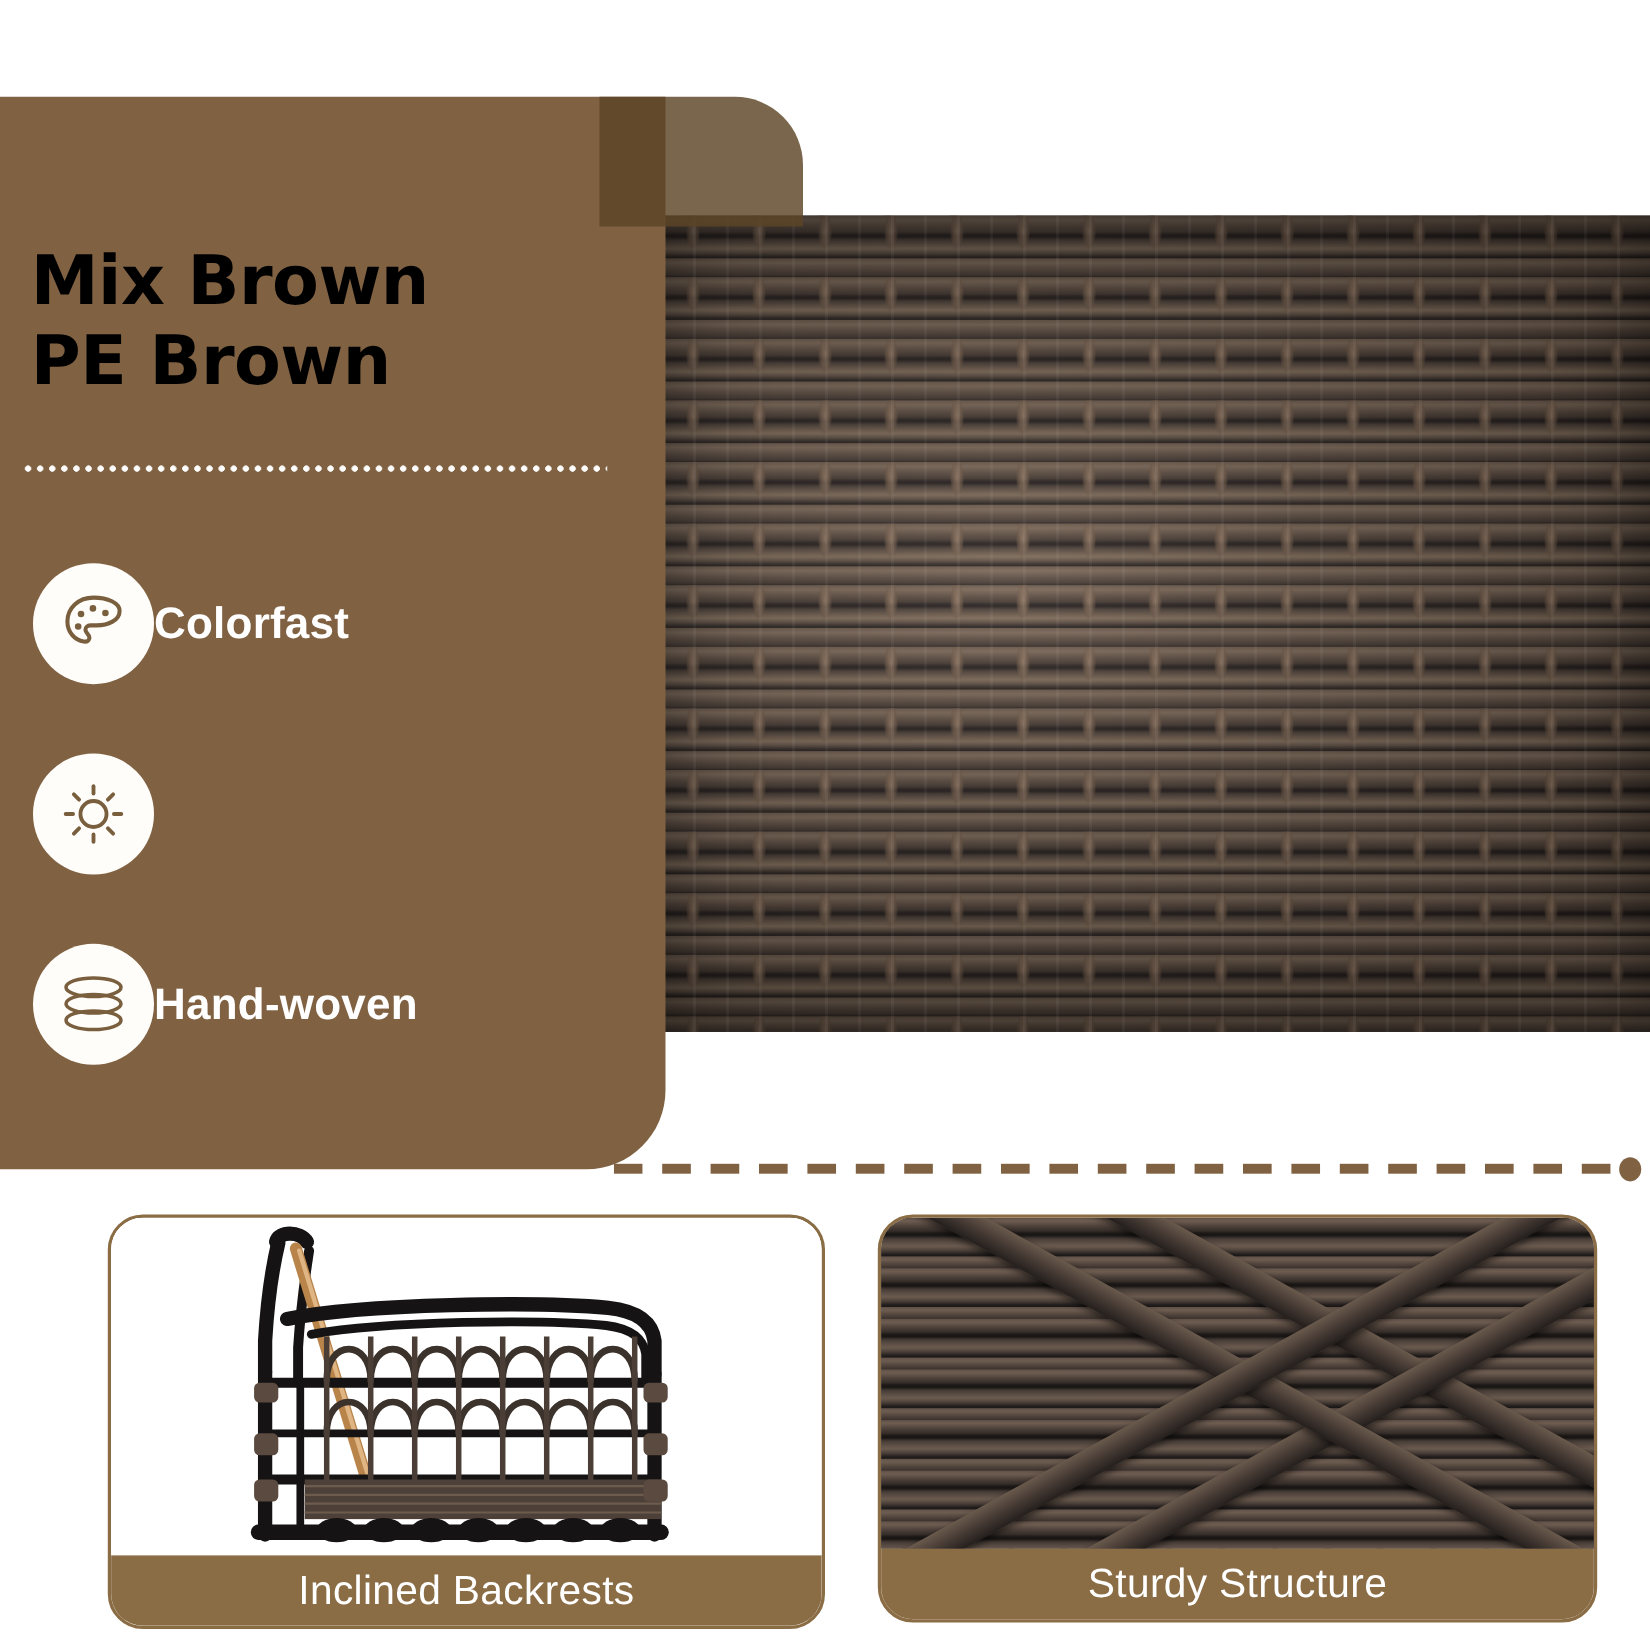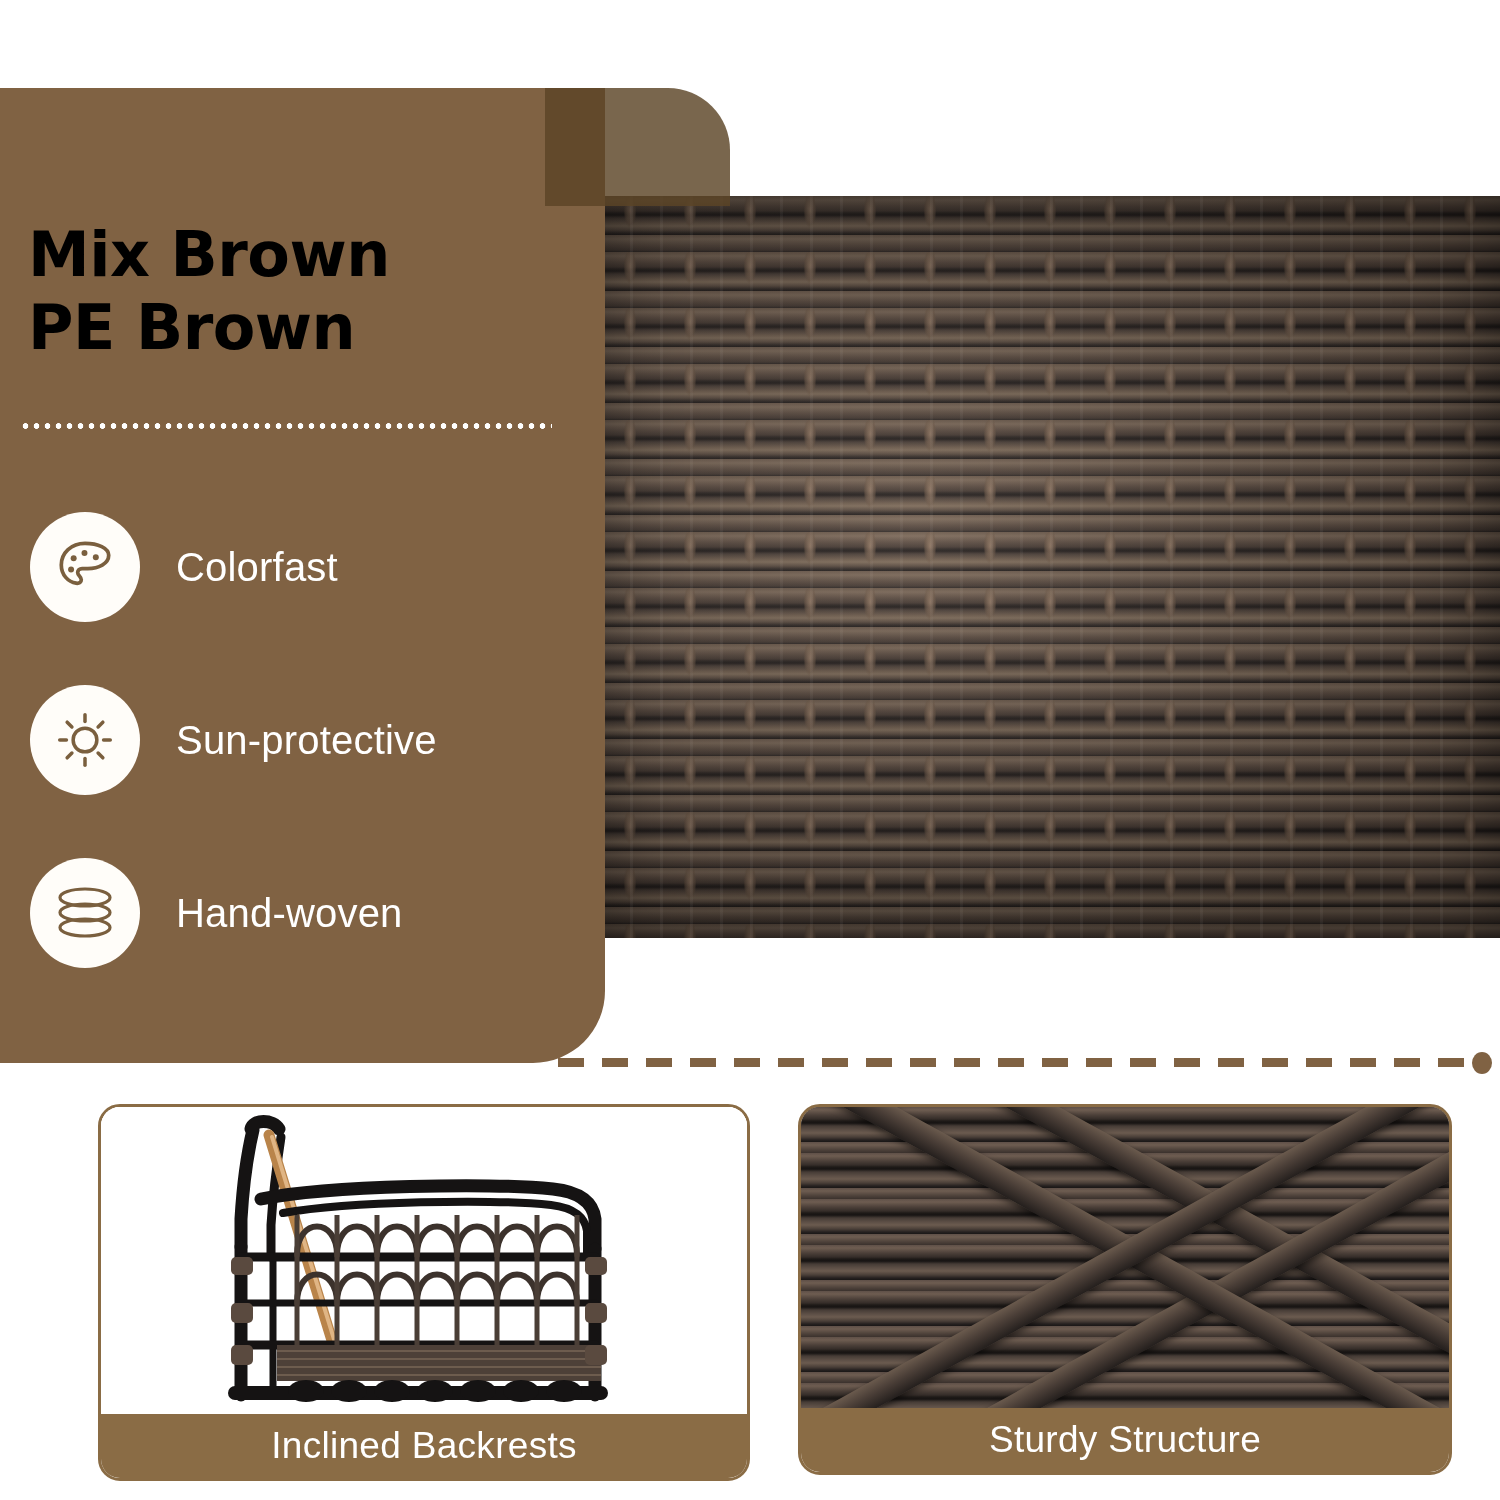--- a/index.html
+++ b/index.html
@@ -87,24 +87,23 @@
   }
   .feature:last-child{ margin-bottom:0; }
   .fi-circle{
     width:110px; height:110px; border-radius:50%;
     background:#fffdf9;
     display:flex; align-items:center; justify-content:center;
     flex:0 0 110px;
   }
   .fi-circle svg{ display:block; }
   .feature-label{
-    margin-left:36px;
     color:#ffffff;
     font-size:40px;
-    font-weight:400;
+    font-weight:700;
     letter-spacing:.2px;
     white-space:nowrap;
   }
 
   
   #dash-rule{
     position:absolute; left:558px; top:1058px; width:912px; height:9px;
     background-image:linear-gradient(90deg,#806243 0 26px, rgba(0,0,0,0) 26px 44px);
     background-size:44px 9px;
     background-repeat:repeat-x;
@@ -112,21 +111,21 @@
   #dash-dot{
     position:absolute; left:1472px; top:1052px;
     width:20px; height:22px; border-radius:50%;
     background:#806243;
   }
 
   
   .card{
     position:absolute;
     border:3px solid #8a6c45;
-    border-radius:22px;
+    border-radius:32px;
     overflow:hidden;
     background:#ffffff;
   }
   #card-left{ left:98px; top:1104px; width:652px; height:377px; }
   #card-right{ left:798px; top:1104px; width:654px; height:371px; }
 
   .card-media{ position:absolute; left:0; right:0; top:0; bottom:64px; overflow:hidden; }
   .card-caption{
     position:absolute; left:0; right:0; bottom:0; height:64px;
     background:#8a6c45;
@@ -206,21 +205,20 @@
         <line x1="32" y1="7.5" x2="32" y2="14"></line>
         <line x1="32" y1="50" x2="32" y2="56.5"></line>
         <line x1="7.5" y1="32" x2="14" y2="32"></line>
         <line x1="50" y1="32" x2="56.5" y2="32"></line>
         <line x1="14.7" y1="14.7" x2="19.3" y2="19.3"></line>
         <line x1="44.7" y1="44.7" x2="49.3" y2="49.3"></line>
         <line x1="49.3" y1="14.7" x2="44.7" y2="19.3"></line>
         <line x1="19.3" y1="44.7" x2="14.7" y2="49.3"></line>
       </svg>
     </span>
-    <span class="feature-label">Sun-protective</span>
   </div>
 
   <div class="feature">
     <span class="fi-circle">
       <svg width="70" height="70" viewBox="0 0 70 70" fill="none" stroke="#7a5f3e" stroke-width="3.2">
         <ellipse cx="35" cy="19.5" rx="25" ry="8.5"></ellipse>
         <ellipse cx="35" cy="34.5" rx="25" ry="8.5"></ellipse>
         <ellipse cx="35" cy="49.5" rx="25" ry="8.5"></ellipse>
       </svg>
     </span>

